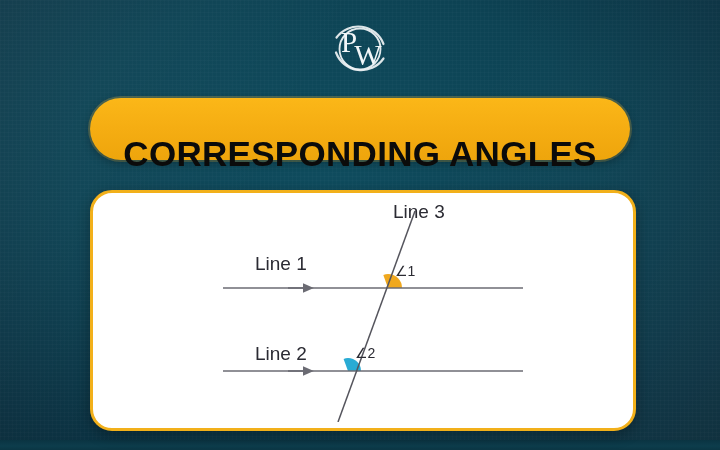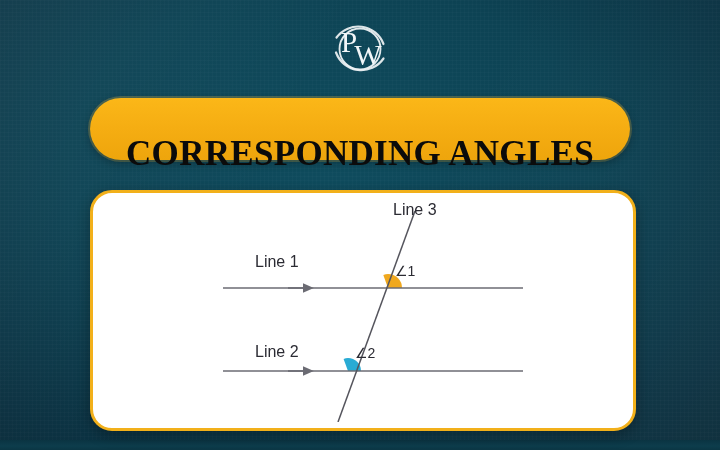--- a/index.html
+++ b/index.html
@@ -66,21 +66,21 @@
     align-items: center;
     justify-content: center;
   }
   #title-text {
     color: #0b0b0b;
     font-size: 35px;
     font-weight: bold;
     letter-spacing: 0.3px;
     line-height: 1;
     white-space: nowrap;
-    font-family: Liberation Serif, serif;
+    font-family: Liberation Sans, sans-serif;
     margin-top: 48px;
   }
 
   
   #card {
     position: absolute;
     left: 90px;
     top: 190px;
     width: 540px;
     height: 235px;
@@ -92,21 +92,21 @@
   }
   #diagram {
     position: absolute;
     inset: 0;
   }
   #diagram svg { display: block; }
 
   .dlabel {
     position: absolute;
     color: #2b2b33;
-    font-size: 16px;
+    font-size: 19px;
     font-family: "Liberation Sans", sans-serif;
     white-space: nowrap;
   }
   #label-line3 { left: 300px; top: 8px; }
   #label-line1 { left: 162px; top: 60px; }
   #label-line2 { left: 162px; top: 150px; text-align: center; }
   #label-angle1 { left: 302px; top: 70px; font-size: 14px; }
   #label-angle2 { left: 262px; top: 152px; font-size: 14px; }
 </style>
 </head>

